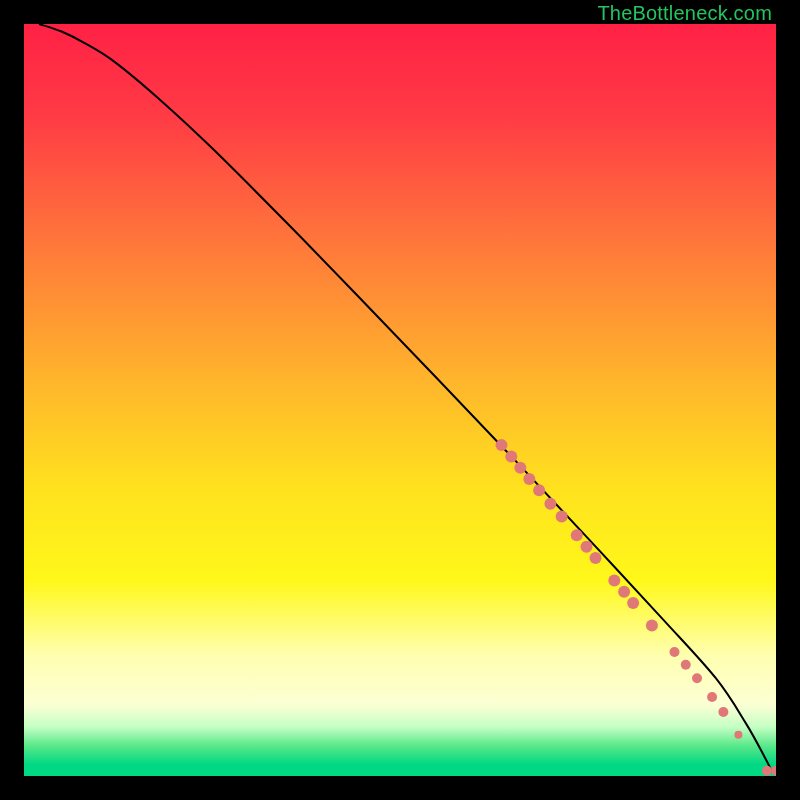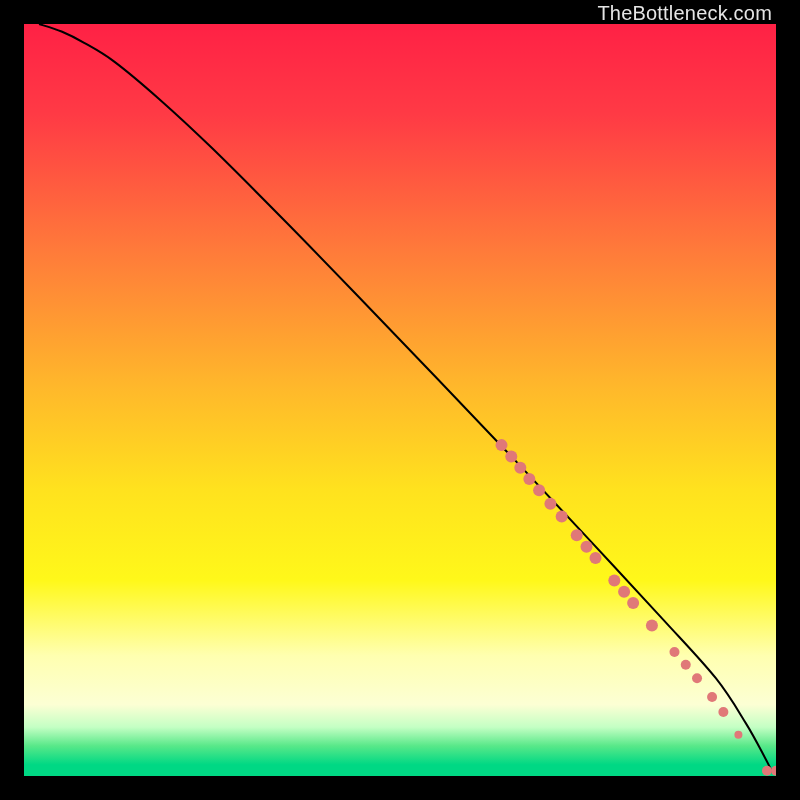--- a/index.html
+++ b/index.html
@@ -18,21 +18,21 @@
     height: 752px;
     background: #000;
   }
   .watermark {
     position: absolute;
     top: 2px;
     right: 28px;
     font-family: Arial, Helvetica, sans-serif;
     font-size: 20px;
     font-weight: 500;
-    color: #e5e5e5;
+    color: #22c55e;
     letter-spacing: 0.2px;
   }
   svg { display: block; }
 </style>
 </head>
 <body>
 
 <div class="watermark">TheBottleneck.com</div>
 
 <div class="frame">

